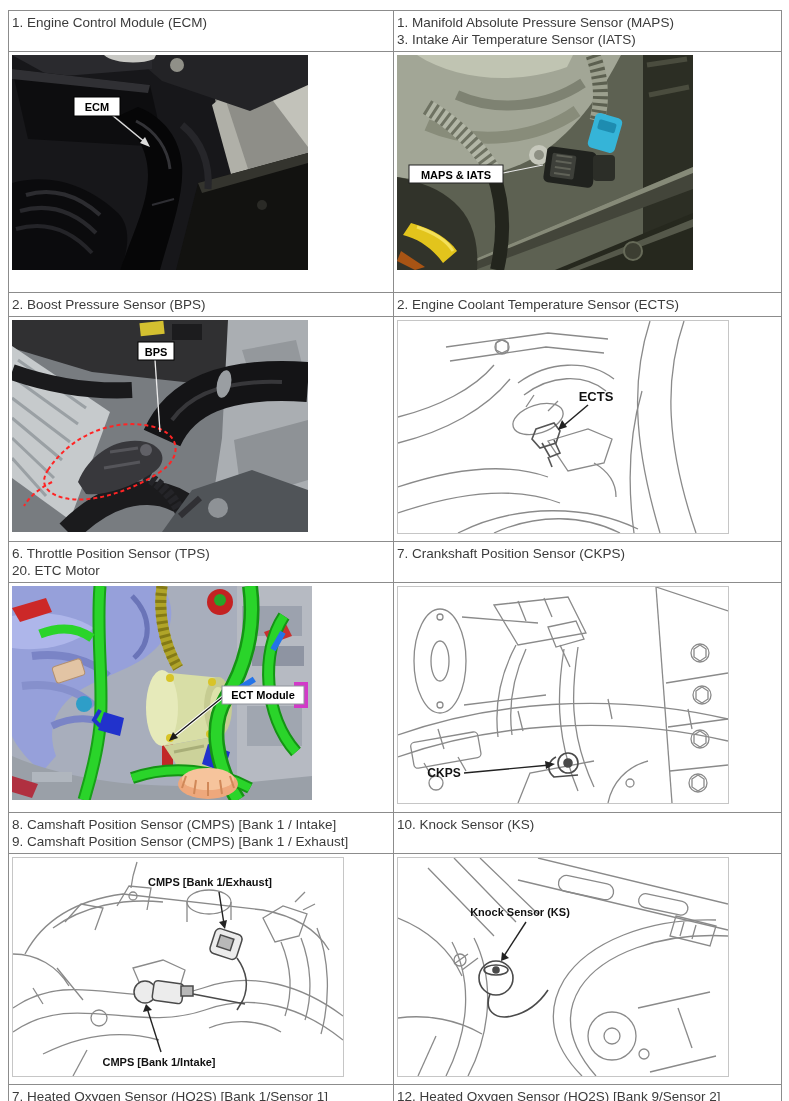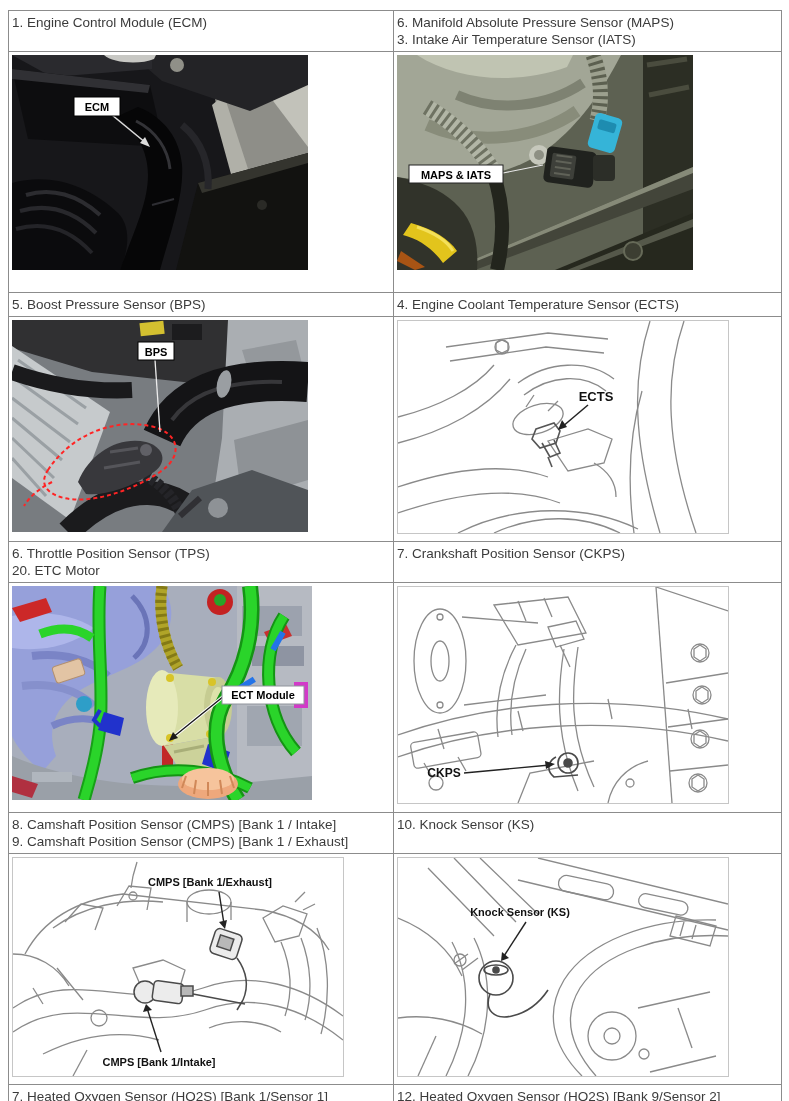--- a/index.html
+++ b/index.html
@@ -22,21 +22,21 @@
       <col style="width:385px">
       <col style="width:388px">
     </colgroup>
 <tbody>
 
 <tr>
   <td class="cap">
     <div class="cap-line">1. Engine Control Module (ECM)</div>
   </td>
   <td class="cap">
-    <div class="cap-line">6. Manifold Absolute Pressure Sensor (MAPS)</div>
+    <div class="cap-line">1. Manifold Absolute Pressure Sensor (MAPS)</div>
     <div class="cap-line">3. Intake Air Temperature Sensor (IATS)</div>
   </td>
 </tr>
 
 <tr style="height:241px">
   <td class="img">
     <div class="fig photo">
       <svg width="296" height="215" viewBox="0 0 296 215">
         <g>
           <rect width="296" height="215" fill="#17171a"></rect>
@@ -109,24 +109,24 @@
         <line x1="106" y1="118" x2="146" y2="110" stroke="#e8e8e8" stroke-width="1.2"></line>
         <rect x="12" y="110" width="94" height="18" fill="#ffffff" stroke="#222222"></rect>
         <text x="59" y="124" text-anchor="middle" class="fig-label">MAPS &amp; IATS</text>
       </svg>
     </div>
   </td>
 </tr>
 
 <tr>
   <td class="cap">
-    <div class="cap-line">5. Boost Pressure Sensor (BPS)</div>
-  </td>
-  <td class="cap">
-    <div class="cap-line">4. Engine Coolant Temperature Sensor (ECTS)</div>
+    <div class="cap-line">2. Boost Pressure Sensor (BPS)</div>
+  </td>
+  <td class="cap">
+    <div class="cap-line">2. Engine Coolant Temperature Sensor (ECTS)</div>
   </td>
 </tr>
 
 <tr style="height:193px">
   <td class="img">
     <div class="fig photo">
       <svg width="296" height="212" viewBox="0 0 296 212">
         <g>
           <rect width="296" height="212" fill="#787c80"></rect>
           <path d="M0,0 H296 V40 L190,64 L80,52 L0,28 Z" fill="#303032"></path>

